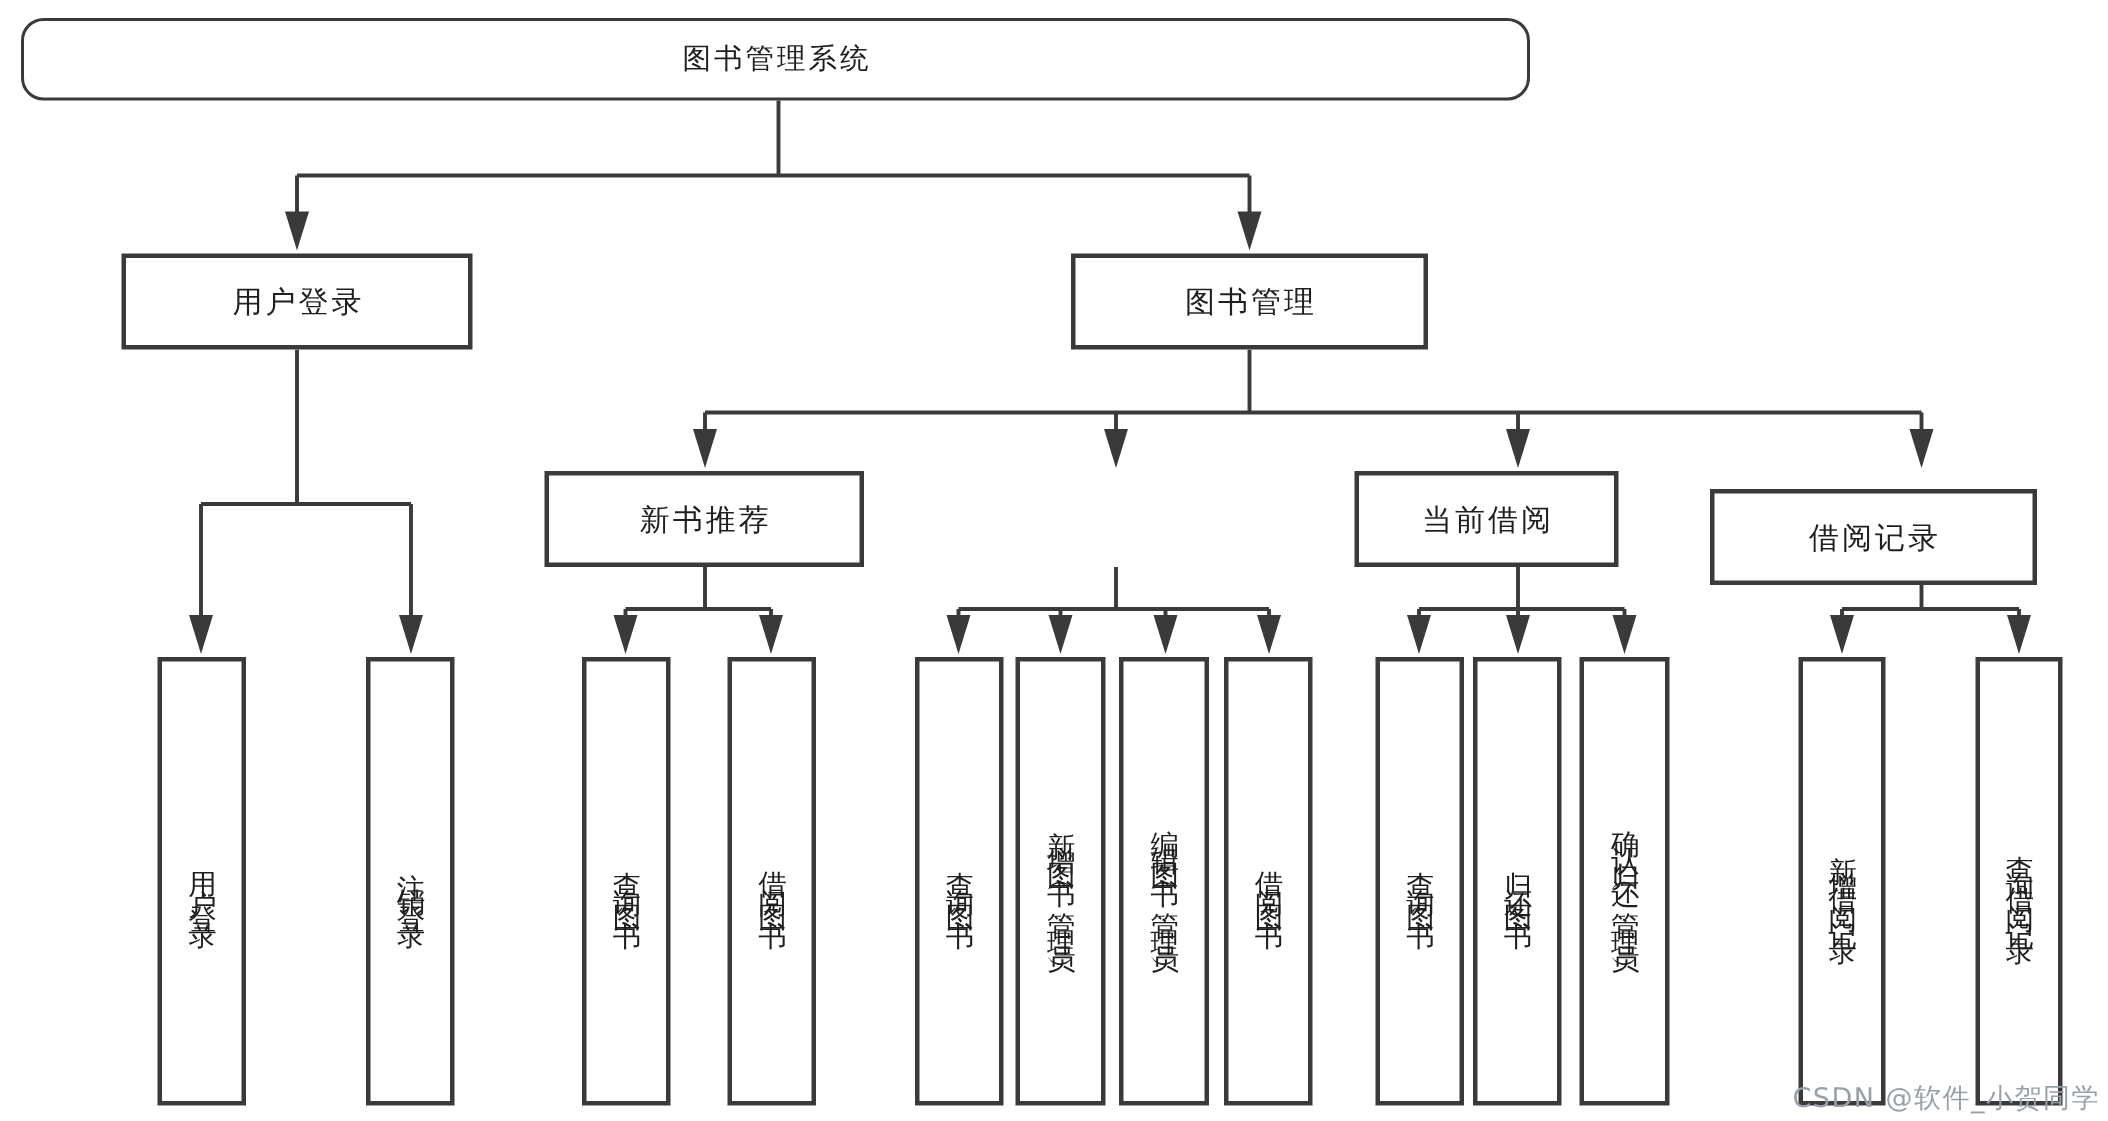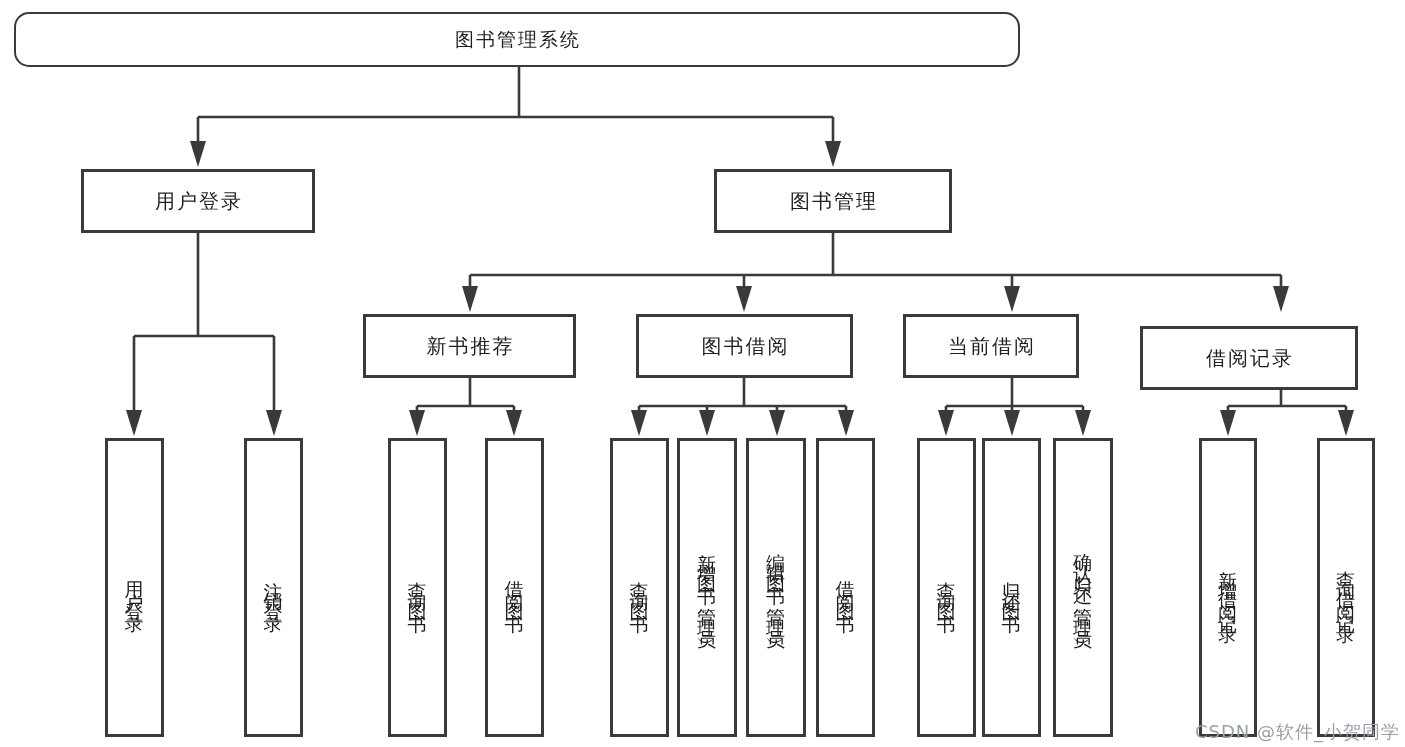--- a/index.html
+++ b/index.html
@@ -105,23 +105,20 @@
   <div class="box h" style="left:81px; top:169px; width:234px; height:64px;">
     <span>用户登录</span>
   </div>
   <div class="box h" style="left:714px; top:169px; width:238px; height:64px;">
     <span>图书管理</span>
   </div>
 
   <div class="box h" style="left:363px; top:314px; width:213px; height:64px;">
     <span>新书推荐</span>
   </div>
-  <div class="box h" style="left:636px; top:314px; width:217px; height:64px;">
-    <span>图书借阅</span>
-  </div>
   <div class="box h" style="left:903px; top:314px; width:176px; height:64px;">
     <span>当前借阅</span>
   </div>
   <div class="box h" style="left:1140px; top:314px; width:218px; height:64px;margin-top:12px;">
     <span>借阅记录</span>
   </div>
 
   <div class="box v" style="left:105px; top:438px; width:59px; height:299px;">
     <span>用户登录</span>
   </div>

